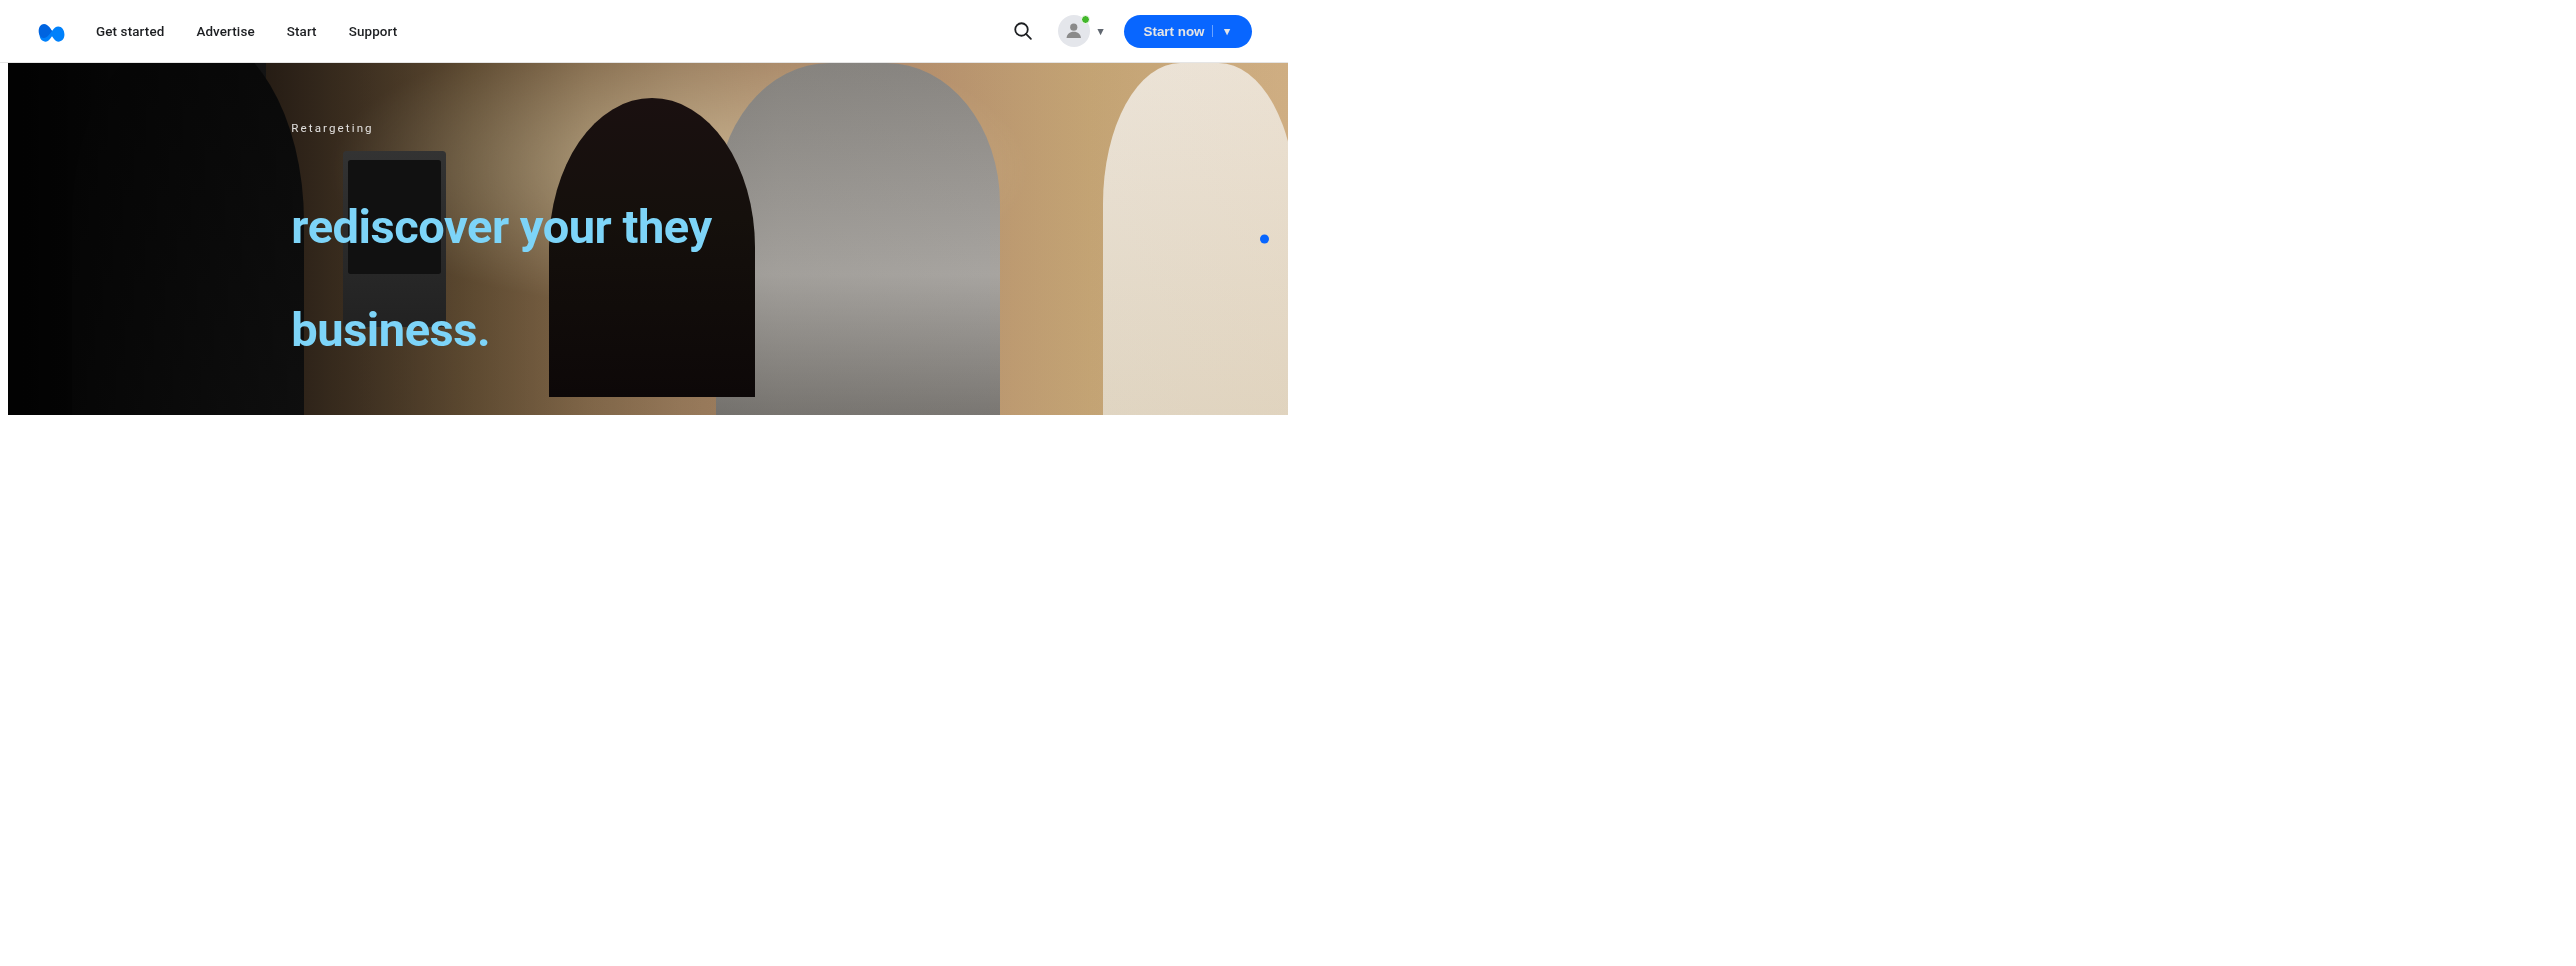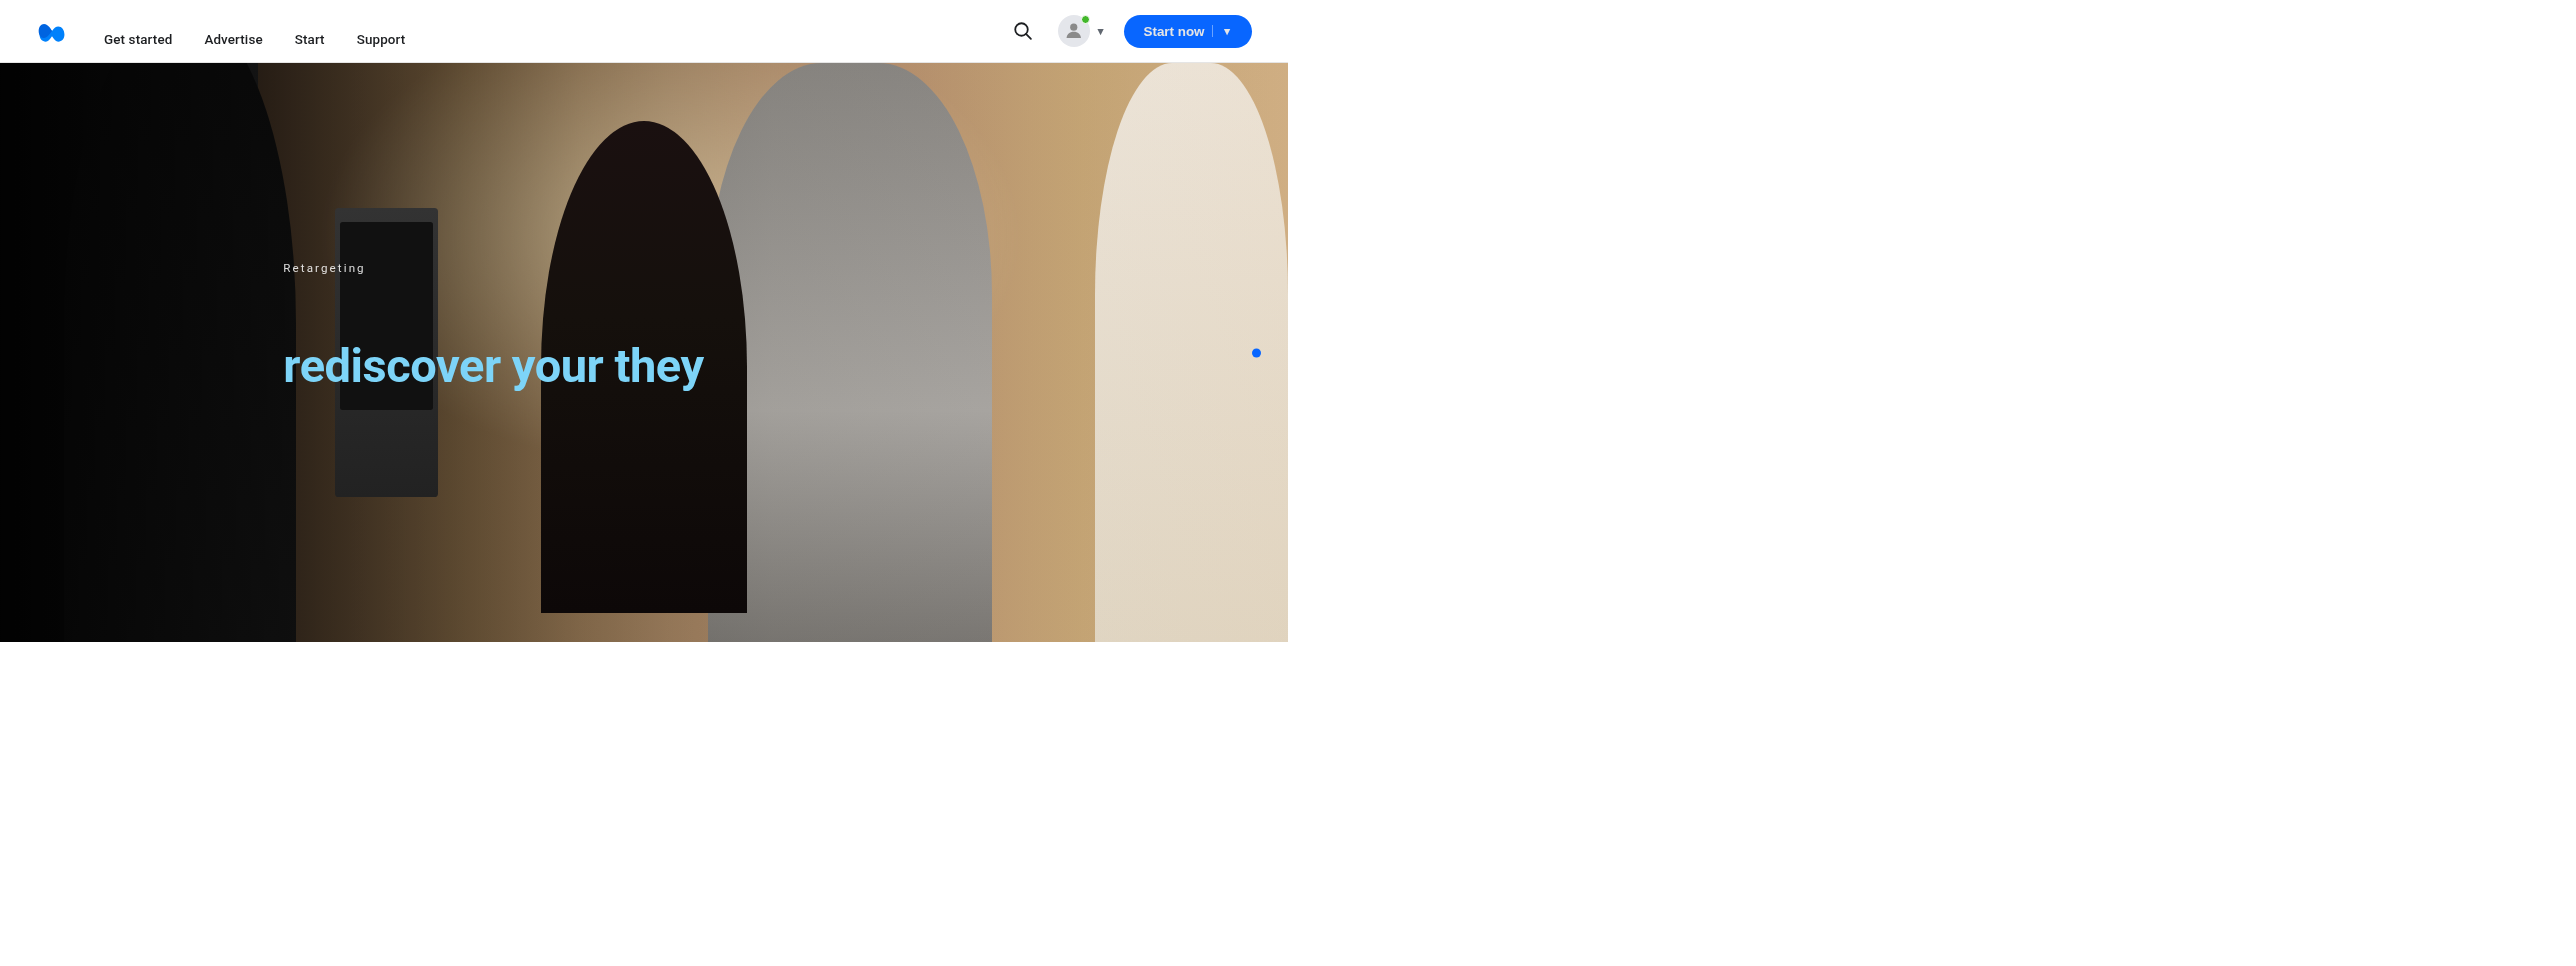--- a/index.html
+++ b/index.html
@@ -22,22 +22,22 @@
       padding: 0 36px;
       height: 63px;
       background: #ffffff;
       border-bottom: 0.9px solid #e5e5e5;
       position: relative;
       z-index: 10;
     }
 
     .navbar-left {
       display: flex;
-      align-items: flex-end;
-      gap: 36px;
+      align-items: center;
+      gap: 28px;
     }
 
     .logo {
       display: flex;
       align-items: center;
       gap: 7.2px;
       cursor: pointer;
     }
 
     .logo-icon {
@@ -133,22 +133,23 @@
     .start-now-chevron {
       border-left: 0.9px solid rgba(255,255,255,0.4);
       padding-left: 9px;
       font-size: 10.7px;
     }
 
     
     .hero {
       position: relative;
       width: 100%;
-      height: 579px;
+      height: 352px;
       overflow: hidden;
+      margin-left: 8px;
     }
 
     .hero-bg {
       position: absolute;
       top: 0;
       left: 0;
       width: 100%;
       height: 100%;
       background: linear-gradient(
         to right,
@@ -395,18 +396,19 @@
 
   <div class="hero-bg"></div>
 
   <div class="hero-content">
     <p class="hero-label">Retargeting</p>
     <h1 class="hero-title">
       <br>
       <span class="highlight">rediscover your they</span>
       <br>
       <br>
+      <span class="highlight">business.</span>
     </h1>
   </div>
 
   <div class="hero-dot"></div>
 </section>
 
 
 </body></html>

